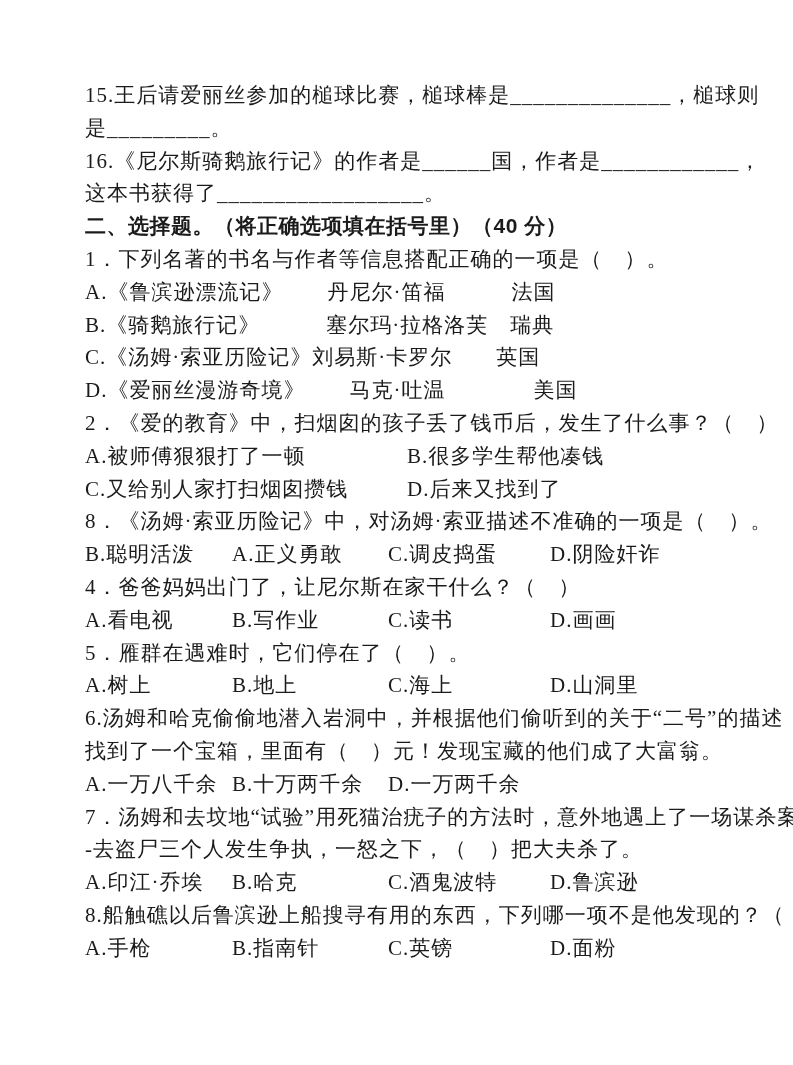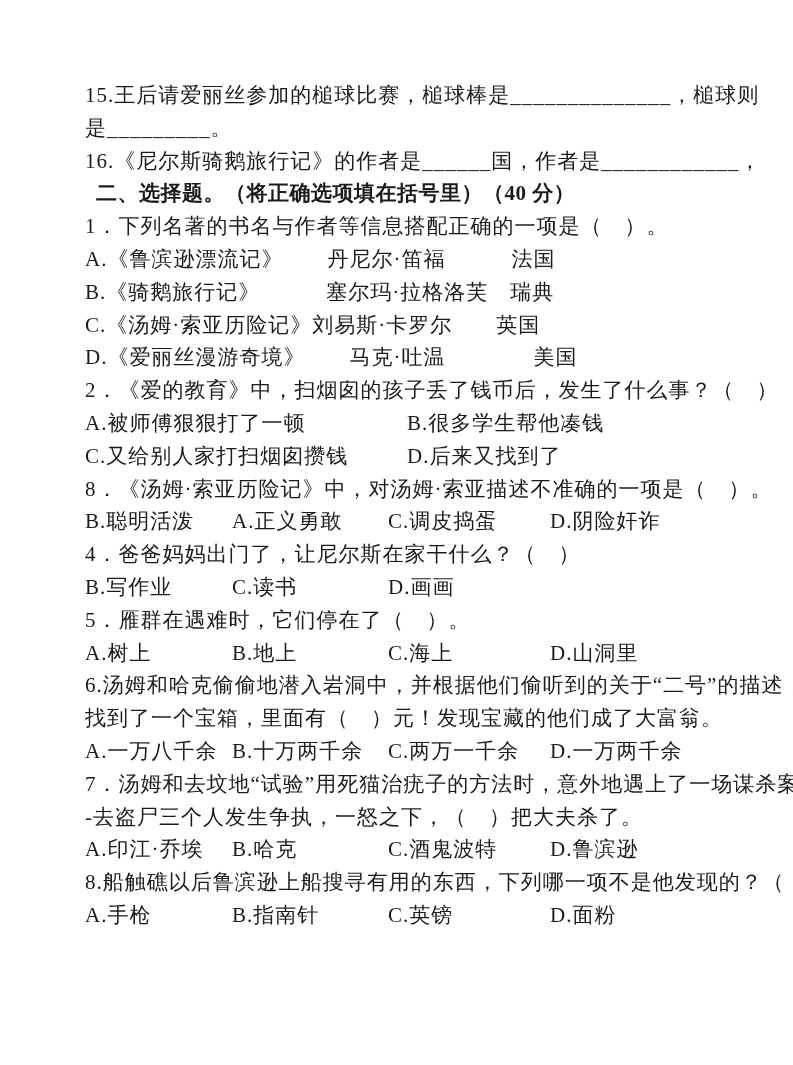--- a/index.html
+++ b/index.html
@@ -15,39 +15,39 @@
     letter-spacing:1px;
   }
   .line{
     line-height:32.8px;
     height:32.8px;
     white-space:nowrap;
     overflow:visible;
   }
   .heading{
     font-weight:bold;
-    font-family:Liberation Serif, serif;
+    font-family:Liberation Sans, sans-serif;
     letter-spacing:0.5px;
-    margin-left:11px;
   }
   .opts{display:flex;}
   .opt{flex-shrink:0;}
   .opts4 .opt:nth-child(1){width:147px;}
   .opts4 .opt:nth-child(2){width:156px;}
   .opts4 .opt:nth-child(3){width:162px;}
   .opts2 .opt:nth-child(1){width:322px;}
 </style>
 </head>
 <body>
 
 <div class="page">
 
   <div class="line">15.王后请爱丽丝参加的槌球比赛，槌球棒是______________，槌球则</div>
   <div class="line">是_________。</div>
   <div class="line">16.《尼尔斯骑鹅旅行记》的作者是______国，作者是____________，</div>
+  <div class="line">这本书获得了__________________。</div>
 
   <div class="line heading">二、选择题。（将正确选项填在括号里）（40 分）</div>
 
   <div class="line">1．下列名著的书名与作者等信息搭配正确的一项是（　）。</div>
   <div class="line">A.《鲁滨逊漂流记》　　丹尼尔·笛福　　　法国</div>
   <div class="line">B.《骑鹅旅行记》　　　塞尔玛·拉格洛芙　瑞典</div>
   <div class="line">C.《汤姆·索亚历险记》刘易斯·卡罗尔　　英国</div>
   <div class="line">D.《爱丽丝漫游奇境》　　马克·吐温　　　　美国</div>
 
   <div class="line">2．《爱的教育》中，扫烟囱的孩子丢了钱币后，发生了什么事？（　）</div>
@@ -63,39 +63,39 @@
   <div class="line">8．《汤姆·索亚历险记》中，对汤姆·索亚描述不准确的一项是（　）。</div>
   <div class="line opts opts4">
     <span class="opt">B.聪明活泼</span>
     <span class="opt">A.正义勇敢</span>
     <span class="opt">C.调皮捣蛋</span>
     <span class="opt">D.阴险奸诈</span>
   </div>
 
   <div class="line">4．爸爸妈妈出门了，让尼尔斯在家干什么？（　）</div>
   <div class="line opts opts4">
+    <span class="opt">A.看电视</span>
     <span class="opt">B.写作业</span>
     <span class="opt">C.读书</span>
     <span class="opt">D.画画</span>
   </div>
 
   <div class="line">5．雁群在遇难时，它们停在了（　）。</div>
   <div class="line opts opts4">
     <span class="opt">A.树上</span>
     <span class="opt">B.地上</span>
     <span class="opt">C.海上</span>
     <span class="opt">D.山洞里</span>
   </div>
 
   <div class="line">6.汤姆和哈克偷偷地潜入岩洞中，并根据他们偷听到的关于“二号”的描述，</div>
   <div class="line">找到了一个宝箱，里面有（　）元！发现宝藏的他们成了大富翁。</div>
   <div class="line opts opts4">
     <span class="opt">A.一万八千余</span>
     <span class="opt">B.十万两千余</span>
-    <span class="opt">C.两万一千余</span>
     <span class="opt">D.一万两千余</span>
   </div>
 
   <div class="line">7．汤姆和去坟地“试验”用死猫治疣子的方法时，意外地遇上了一场谋杀案</div>
   <div class="line">-去盗尸三个人发生争执，一怒之下，（　）把大夫杀了。</div>
   <div class="line opts opts4">
     <span class="opt">A.印江·乔埃</span>
     <span class="opt">B.哈克</span>
     <span class="opt">C.酒鬼波特</span>
     <span class="opt">D.鲁滨逊</span>

